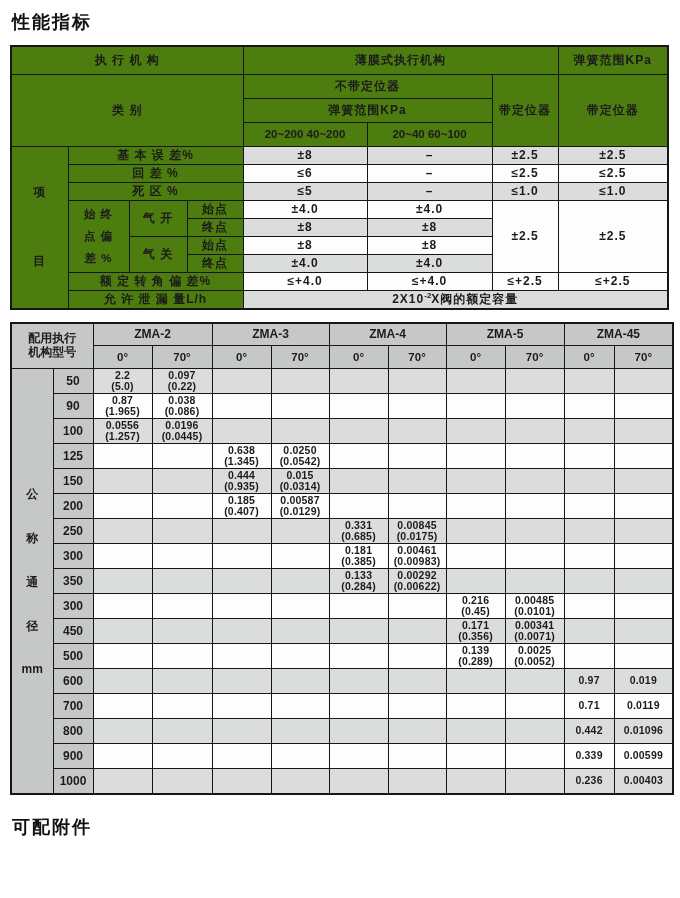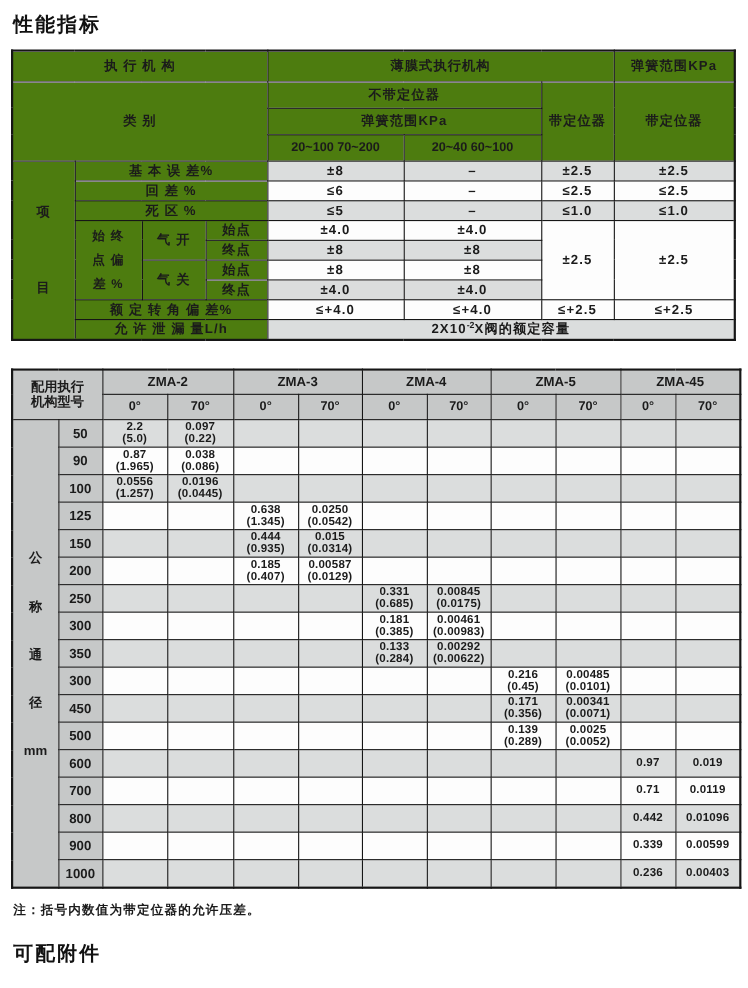--- a/index.html
+++ b/index.html
@@ -41,21 +41,21 @@
 
   sup { font-size:8px; vertical-align:super; letter-spacing:0; }
 
   
   .sec2-head {
     display:flex; justify-content:space-between; align-items:flex-end;
     margin-top:21px;
   }
   .unit { font-size:14px; font-weight:bold; letter-spacing:0.5px; margin-right:2px; }
 
-  .press { width:662px; margin-top:25px; }
+  .press { width:662px; margin-top:12px; }
   .press td { font-size:12px; }
   .press .hd { background:#c6c8c8; }
   .press thead tr { height:23px; }
   .press tbody tr { height:25px; }
   .press td.val {
     font-size:10.5px; line-height:11.5px; white-space:pre-line; letter-spacing:0.2px;
   }
   .press td.size { font-size:12px; }
   .press td.deg { font-size:11.5px; }
 
@@ -90,21 +90,21 @@
       <tr class="rh2">
         <td colspan="4" rowspan="3" class="hd">类    别</td>
         <td colspan="2" class="hd">不带定位器</td>
         <td rowspan="3" class="hd">带定位器</td>
         <td rowspan="3" class="hd">带定位器</td>
       </tr>
       <tr class="rh2">
         <td colspan="2" class="hd">弹簧范围KPa</td>
       </tr>
       <tr class="rh2">
-        <td class="hd rngc">20~100 70~200</td>
+        <td class="hd rngc">20~200 40~200</td>
         <td class="hd rngc">20~40 60~100</td>
       </tr>
 
       <tr class="rd zb">
         <td rowspan="9" class="hd">
           <div class="vstack item-gap">
             <span>项</span>
             <span>目</span>
           </div>
         </td>
@@ -467,17 +467,16 @@
           <td class="val"></td>
           <td class="val"></td>
           <td class="val"></td>
           <td class="val"></td>
           <td class="val">0.236</td>
           <td class="val">0.00403</td>
         </tr>
       </tbody>
   </table>
 
-  <div class="note">注：括号内数值为带定位器的允许压差。</div>
 
   <h1 class="sec-title accessories">可配附件</h1>
 
 </div>
 
 </body></html>

